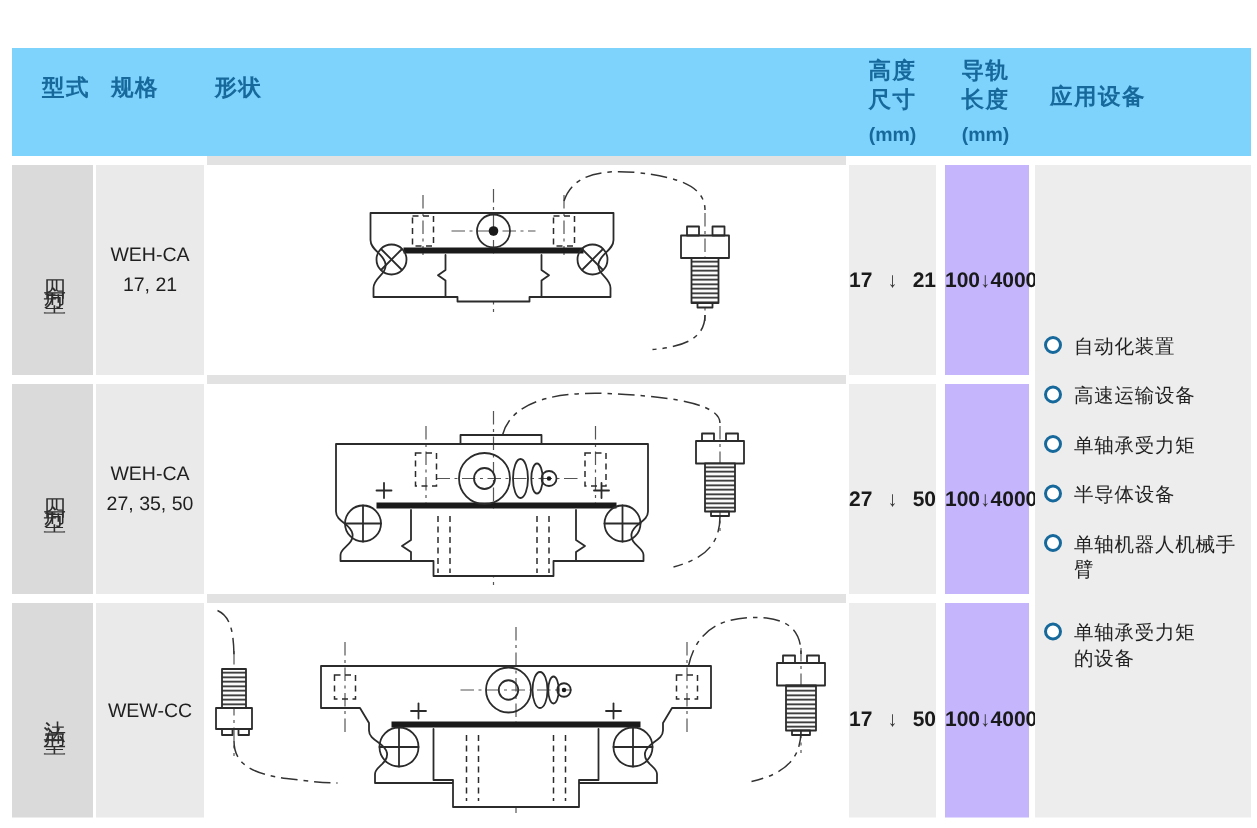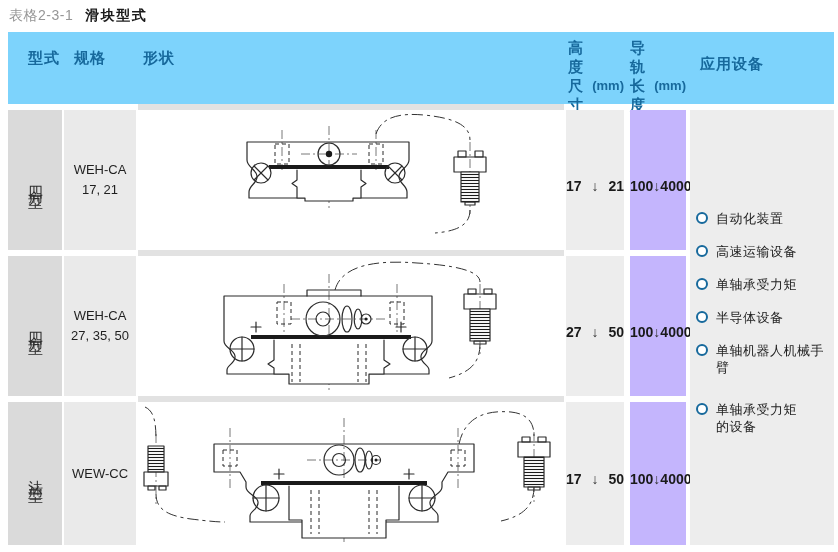--- a/index.html
+++ b/index.html
@@ -9,23 +9,23 @@
   .title{position:absolute;left:9px;top:7px;font-size:14px;white-space:nowrap;}
   .title-prefix{color:#969696;margin-right:12px;letter-spacing:.5px;}
   .title-main{color:#1b1b1b;font-weight:bold;letter-spacing:1.5px;}
 
   .table{position:absolute;left:8px;top:32px;width:826px;height:513px;}
   .thead{position:absolute;left:0;top:0;width:826px;height:72px;background:#7dd3fc;}
   .th{position:absolute;color:#17699c;font-weight:bold;font-size:15px;letter-spacing:1px;white-space:nowrap;}
   .th-type{left:20px;top:17px;}
   .th-spec{left:66px;top:17px;}
   .th-shape{left:135px;top:17px;}
-  .th-col{position:absolute;top:6px;display:flex;flex-direction:row;align-items:center;gap:6px;}
+  .th-col{position:absolute;top:6px;display:flex;flex-direction:column;align-items:center;gap:6px;}
   .th-col .two{color:#17699c;font-weight:bold;font-size:15px;line-height:19px;white-space:pre-line;text-align:center;letter-spacing:1px;}
-  .th-col .unit{color:#17699c;font-weight:bold;font-size:13px;letter-spacing:0;margin-top:18px;}
+  .th-col .unit{color:#17699c;font-weight:bold;font-size:13px;letter-spacing:0;}
   .th-height{left:558px;width:58px;}
   .th-rail{left:620px;width:58px;}
   .th-apps{left:692px;top:23px;}
 
   .row{position:absolute;left:0;width:826px;}
   .r1{top:78px;height:140px;}
   .r2{top:224px;height:140px;}
   .r3{top:370px;height:143px;}
   .cell{position:absolute;top:0;height:100%;box-sizing:border-box;}
   .c-type{left:0;width:54px;background:#dadada;display:flex;align-items:center;justify-content:center;}
@@ -35,40 +35,37 @@
   .c-shape svg{display:block;width:100%;height:100%;}
   .c-height{left:558px;width:58px;background:#ededed;}
   .c-rail{left:622px;width:56px;background:#c4b5fd;}
   .range{display:flex;flex-direction:row;align-items:center;justify-content:space-between;height:100%;box-sizing:border-box;padding:26px 0 15px;font-size:14px;font-weight:bold;color:#1a1a1a;}
   .range .arr{font-size:14px;font-weight:normal;color:#333;}
 
   .shape-gutter{position:absolute;left:130px;width:426px;height:6px;background:#e2e2e2;}
   .g1{top:72px;}.g2{top:218px;}.g3{top:364px;}
 
   .apps-panel{position:absolute;left:682px;top:78px;width:144px;height:435px;background:#ededed;}
-  .apps-list{position:absolute;left:6px;top:100px;margin:0;padding:0;list-style:none;display:flex;flex-direction:column;gap:16px;width:136px;}
+  .apps-list{position:absolute;left:6px;top:112px;margin:0;padding:0;list-style:none;display:flex;flex-direction:column;gap:16px;width:136px;}
   .app-item{display:flex;align-items:flex-start;}
   .app-item:last-child{margin-top:9px;}
   .bullet{flex:0 0 auto;width:8px;height:8px;border:2.5px solid #17699c;border-radius:50%;background:#fff;margin:2px 8px 0 0;}
   .app-text{font-size:13px;color:#222;line-height:17px;white-space:pre-line;letter-spacing:.5px;}
 
   
   .ol{fill:none;stroke:#2b2b2b;stroke-width:1.2;stroke-linejoin:round;stroke-linecap:round;}
   .cl{stroke:#555;stroke-width:.8;stroke-dasharray:9 3 2 3;}
   .dash{fill:none;stroke:#2b2b2b;stroke-width:1;stroke-dasharray:4 3;}
   .ph{fill:none;stroke:#333;stroke-width:1;stroke-dasharray:11 4 3 4;}
 </style>
 </head>
 <body>
 
 <div class="page">
 
-  <div class="title">
-    <span class="title-prefix">表格2-3-1</span><span class="title-main">滑块型式</span>
-  </div>
 
   <div class="table">
 
     <div class="thead">
       <span class="th th-type">型式</span>
       <span class="th th-spec">规格</span>
       <span class="th th-shape">形状</span>
       <span class="th-col th-height">
         <span class="two">高度
 尺寸</span>

